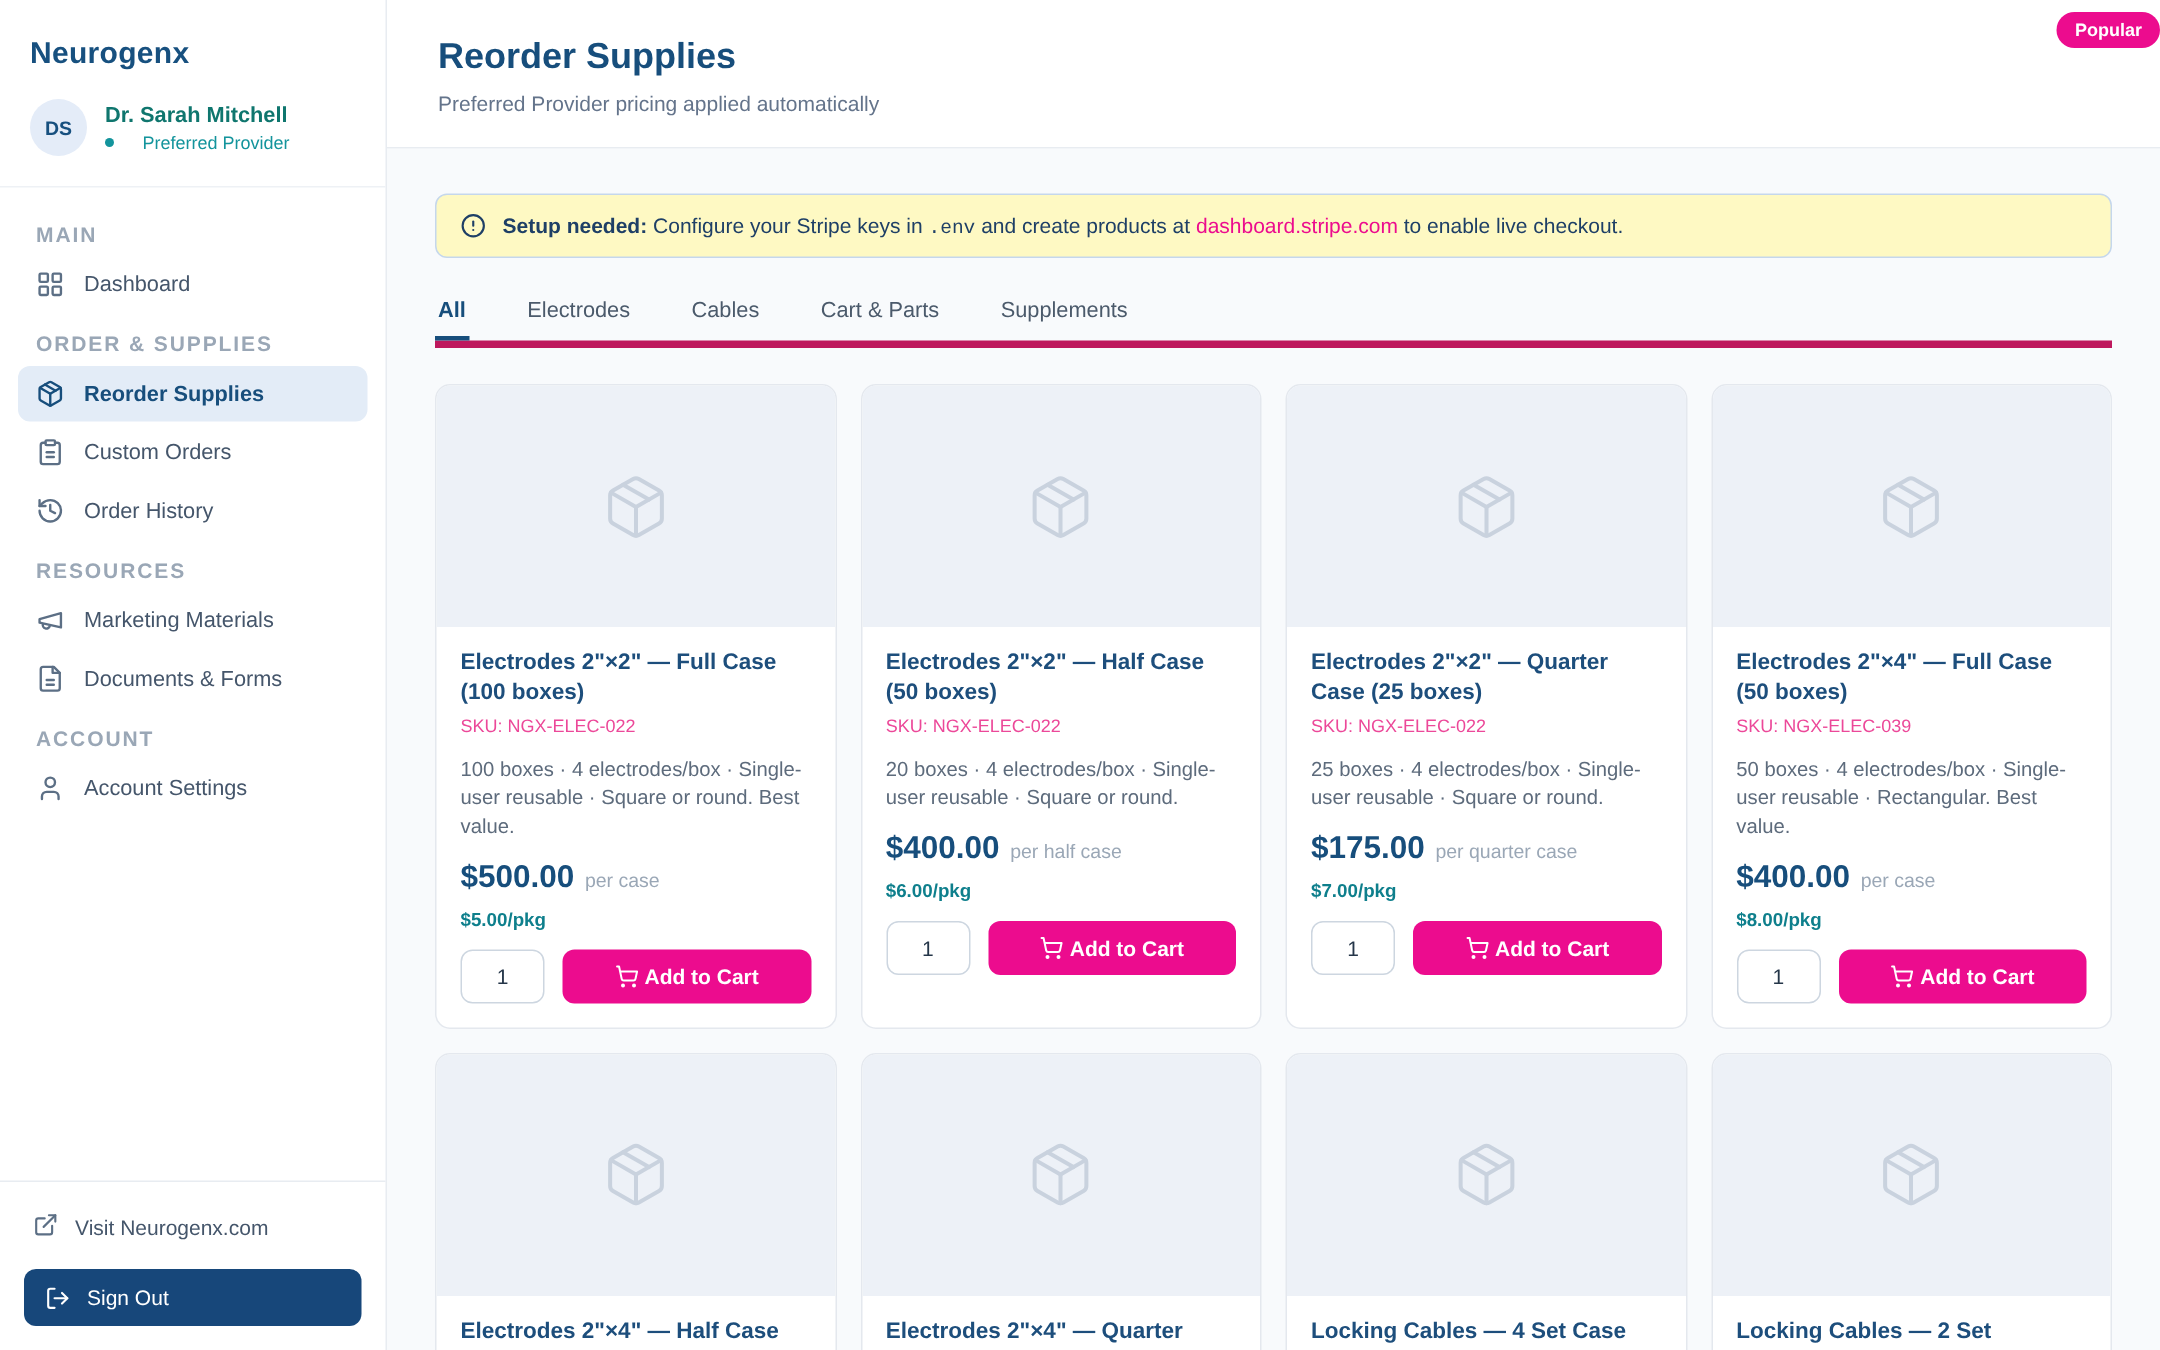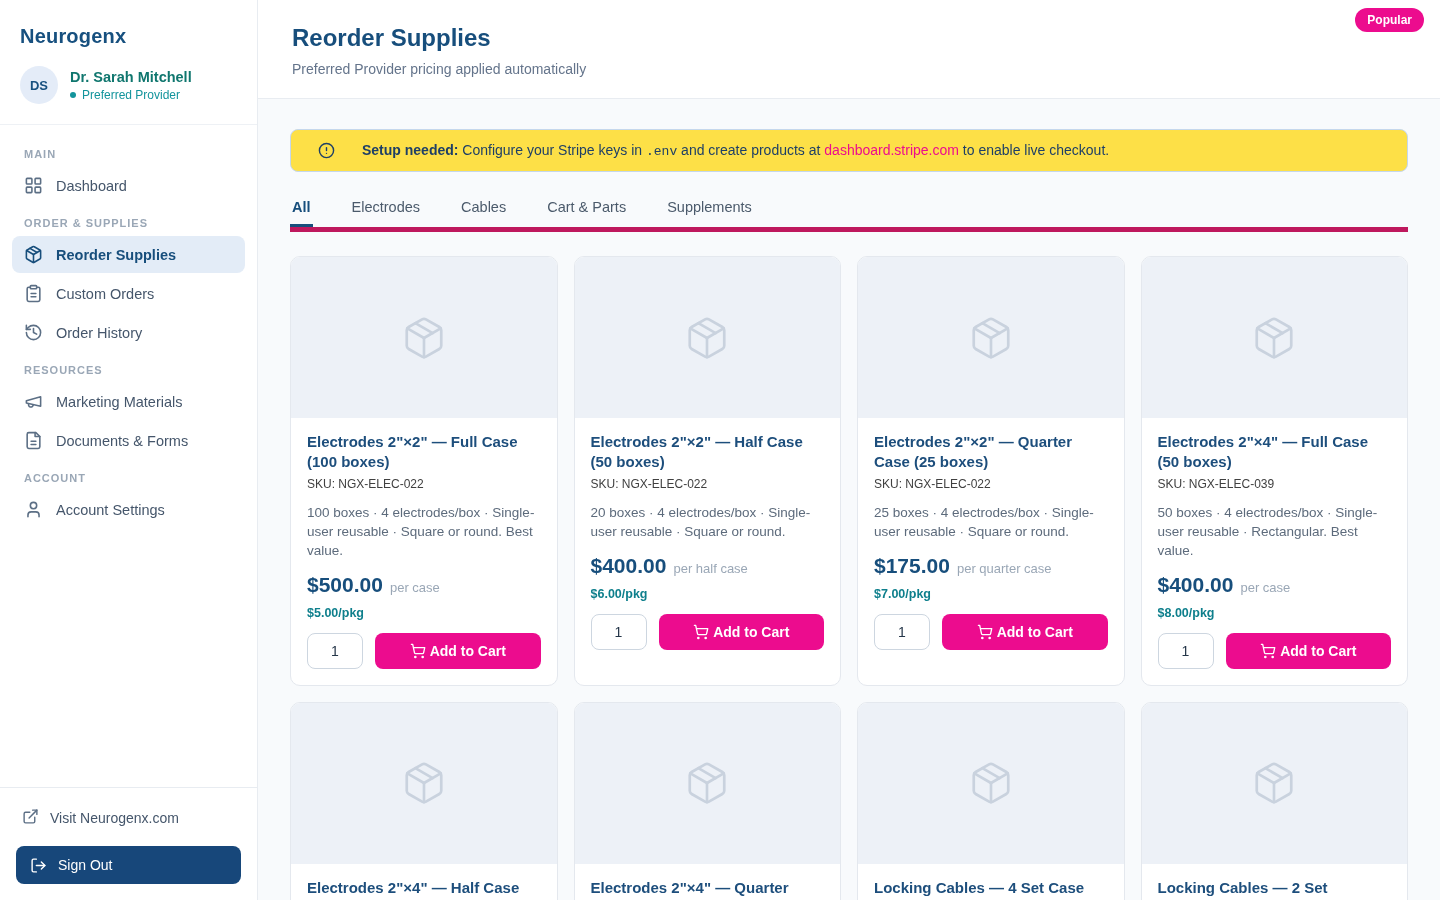--- a/index.html
+++ b/index.html
@@ -5,60 +5,60 @@
   * { box-sizing: border-box; margin: 0; padding: 0; }
   html,body { width:1440px; height:900px; overflow:hidden; }
   body { font-family:"Liberation Sans", sans-serif; display:flex; background:#fff; color:#253649; }
 
   
   .sidebar { width:258px; flex:0 0 258px; height:100%; background:#fff; border-right:1px solid #e8ecf1; display:flex; flex-direction:column; }
   .logo { padding:25px 20px 16px; font-size:20px; font-weight:bold; color:#17507f; letter-spacing:.2px; }
   .user-block { display:flex; align-items:center; gap:12px; padding:2px 20px 20px; border-bottom:1px solid #eef1f5; }
   .avatar { width:38px; height:38px; border-radius:50%; background:#e4ecf8; color:#17507f; font-size:13px; font-weight:bold; display:flex; align-items:center; justify-content:center; flex:0 0 38px; }
   .user-name { font-size:14.5px; font-weight:bold; color:#0f766e; }
-  .user-status { margin-top:3px; font-size:12px; color:#13949c; display:flex; align-items:center; gap:6px; }
+  .user-status { margin-top:3px; font-size:12px; color:#13949c; display:flex; align-items:center; gap:19px; }
   .user-status .dot { width:6px; height:6px; border-radius:50%; background:#13949c; }
   .nav { flex:1; padding:12px 12px; overflow:hidden; }
-  .section-label { font-size:11px; font-weight:bold; letter-spacing:.09em; color:#9aa7b6; padding:11px 12px 7px; }
+  .section-label { font-size:14px; font-weight:bold; letter-spacing:.09em; color:#9aa7b6; padding:11px 12px 7px; }
   .nav-item { display:flex; align-items:center; gap:13px; padding:9px 12px; border-radius:8px; color:#45566b; font-size:14.5px; cursor:pointer; margin-bottom:2px; }
   .nav-item .nav-icon { width:19px; height:19px; color:#5c6f85; display:flex; }
   .nav-item .nav-icon svg { width:19px; height:19px; }
   .nav-item.active { background:#e3ecf7; color:#174e7c; font-weight:bold; }
   .nav-item.active .nav-icon { color:#174e7c; }
   .sidebar-footer { border-top:1px solid #e8ecf1; padding:16px; }
   .visit-link { display:flex; align-items:center; gap:11px; color:#45566b; font-size:14px; padding:4px 6px 18px; cursor:pointer; }
   .visit-link svg { width:17px; height:17px; color:#5c6f85; }
   .signout-btn { width:100%; height:38px; background:#17477a; border:none; border-radius:8px; color:#fff; font-size:14px; font-family:inherit; display:flex; align-items:center; gap:11px; padding:0 14px; cursor:pointer; }
   .signout-btn svg { width:17px; height:17px; }
 
   
   .main { flex:1; min-width:0; display:flex; flex-direction:column; height:100%; }
   .page-header { position:relative; background:#fff; height:99px; padding:24px 34px 0; border-bottom:1px solid #e8ecf1; }
   .page-title { font-size:24px; font-weight:bold; color:#174e7c; }
   .page-subtitle { margin-top:9px; font-size:14px; color:#64748b; }
-  .popular-badge { position:absolute; top:8px; right:16px; background:#ec0c8e; color:#fff; font-size:12px; font-weight:bold; padding:5px 12px; border-radius:999px; }
+  .popular-badge { position:absolute; top:8px; right:0; background:#ec0c8e; color:#fff; font-size:12px; font-weight:bold; padding:5px 12px; border-radius:999px; }
 
   .content { flex:1; background:#f8fafc; padding:30px 32px; overflow:hidden; }
-  .banner { display:flex; align-items:center; gap:27px; background:#fde047; border:1px solid #c5d7ec; border-radius:8px; padding:12px 27px; font-size:14px; color:#1e3f66; }
+  .banner { display:flex; align-items:center; gap:11px; background:#fef9c3; border:1px solid #c5d7ec; border-radius:8px; padding:12px 16px; font-size:14px; color:#1e3f66; }
   .banner svg { width:17px; height:17px; flex:0 0 17px; color:#1e3f66; }
   .banner b { font-weight:bold; }
   .banner code { font-family:"Liberation Mono", monospace; font-size:13px; }
   .banner a { color:#ec0c8e; text-decoration:none; cursor:pointer; }
 
   .tabs { margin-top:27px; display:flex; gap:37px; border-bottom:5px solid #be185d; }
   .tab { padding:0 2px 12px; font-size:14.5px; color:#4b5a6b; cursor:pointer; }
   .tab.active { color:#174e7c; font-weight:bold; box-shadow:inset 0 -3px 0 #174e7c; }
 
   .grid { margin-top:24px; display:grid; grid-template-columns:repeat(4,1fr); gap:16px; }
   .card { background:#fff; border:1px solid #e4e8ee; border-radius:10px; overflow:hidden; }
   .thumb { height:161px; background:#edf1f7; display:flex; align-items:center; justify-content:center; }
   .thumb svg { width:46px; height:46px; color:#c9d2de; }
   .card-body { padding:14px 16px 16px; }
   .card-title { font-size:15px; font-weight:bold; color:#1d4e7c; line-height:1.3; }
-  .card-sku { margin-top:6px; font-size:12px; color:#404040; }
+  .card-sku { margin-top:6px; font-size:12px; color:#ec4899; }
   .card-desc { margin-top:13px; font-size:13.5px; color:#5d6b7c; line-height:1.4; min-height:18px; }
   .price-row { margin-top:12px; display:flex; align-items:baseline; gap:7px; }
   .price { font-size:21px; font-weight:bold; color:#174e7c; }
   .price-unit { font-size:13px; color:#9aa7b6; }
   .pkg-price { margin-top:9px; font-size:12.5px; font-weight:bold; color:#0e7f8c; }
   .controls { margin-top:13px; display:flex; gap:12px; }
   .qty-input { width:56px; height:36px; border:1px solid #cdd6e0; border-radius:8px; text-align:center; font-size:14px; font-family:inherit; color:#253649; background:#fff; }
   .cart-btn { flex:1; height:36px; background:#ec0c8e; border:none; border-radius:8px; color:#fff; font-size:14px; font-weight:bold; font-family:inherit; display:flex; align-items:center; justify-content:center; gap:4px; cursor:pointer; }
   .cart-btn svg { width:16px; height:16px; }
 </style>

